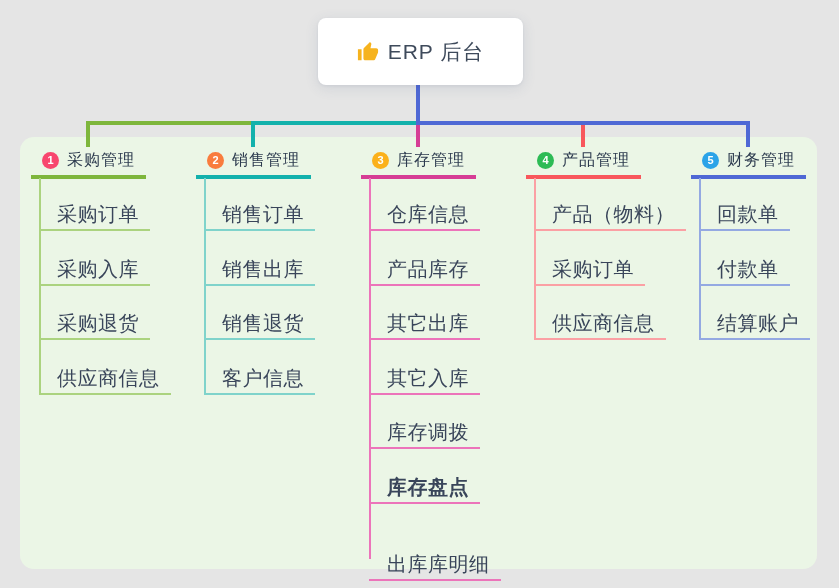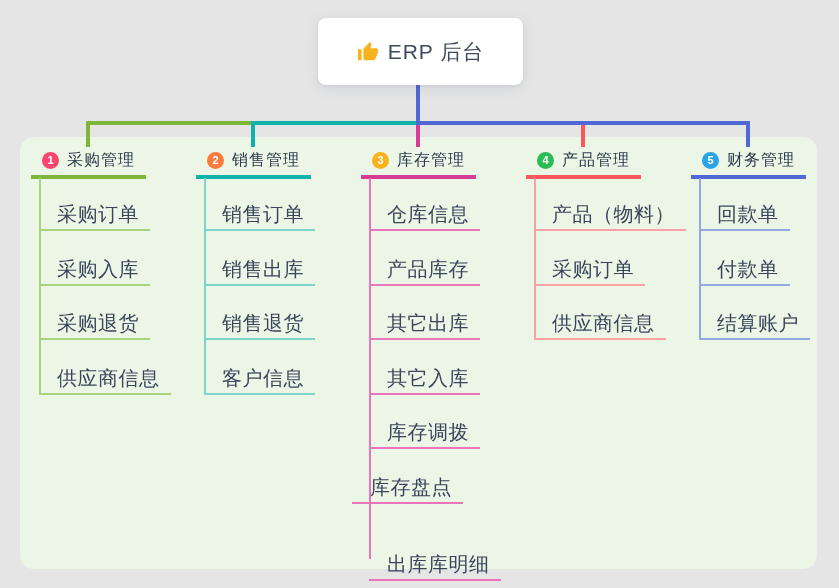--- a/index.html
+++ b/index.html
@@ -74,21 +74,21 @@
       <div class="leaf" style="left: 204px; top: 369px; border-bottom-color: rgb(127, 211, 203);">客户信息</div>
       <div class="branch-title" style="left: 372px; top: 146px;">
         <span class="badge" style="background: rgb(251, 177, 27);">3</span>
         <span class="branch-label">库存管理</span>
       </div>
       <div class="leaf" style="left: 369px; top: 205px; border-bottom-color: rgb(236, 116, 186);">仓库信息</div>
       <div class="leaf" style="left: 369px; top: 260px; border-bottom-color: rgb(236, 116, 186);">产品库存</div>
       <div class="leaf" style="left: 369px; top: 314px; border-bottom-color: rgb(236, 116, 186);">其它出库</div>
       <div class="leaf" style="left: 369px; top: 369px; border-bottom-color: rgb(236, 116, 186);">其它入库</div>
       <div class="leaf" style="left: 369px; top: 423px; border-bottom-color: rgb(236, 116, 186);">库存调拨</div>
-      <div class="leaf" style="left: 352px; top: 478px; border-bottom-color: rgb(236, 116, 186);">库存盘点</div>
+      <div class="leaf" style="left: 369px; top: 478px; border-bottom-color: rgb(236, 116, 186); font-weight: bold;">库存盘点</div>
       <div class="leaf" style="left: 369px; top: 533px; border-bottom-color: rgb(236, 116, 186); margin-top: 22px;">出库库明细</div>
       <div class="branch-title" style="left: 537px; top: 146px;">
         <span class="badge" style="background: rgb(45, 187, 85);">4</span>
         <span class="branch-label">产品管理</span>
       </div>
       <div class="leaf" style="left: 534px; top: 205px; border-bottom-color: rgb(251, 160, 164);">产品（物料）</div>
       <div class="leaf" style="left: 534px; top: 260px; border-bottom-color: rgb(251, 160, 164);">采购订单</div>
       <div class="leaf" style="left: 534px; top: 314px; border-bottom-color: rgb(251, 160, 164);">供应商信息</div>
       <div class="branch-title" style="left: 702px; top: 146px;">
         <span class="badge" style="background: rgb(43, 163, 232);">5</span>

